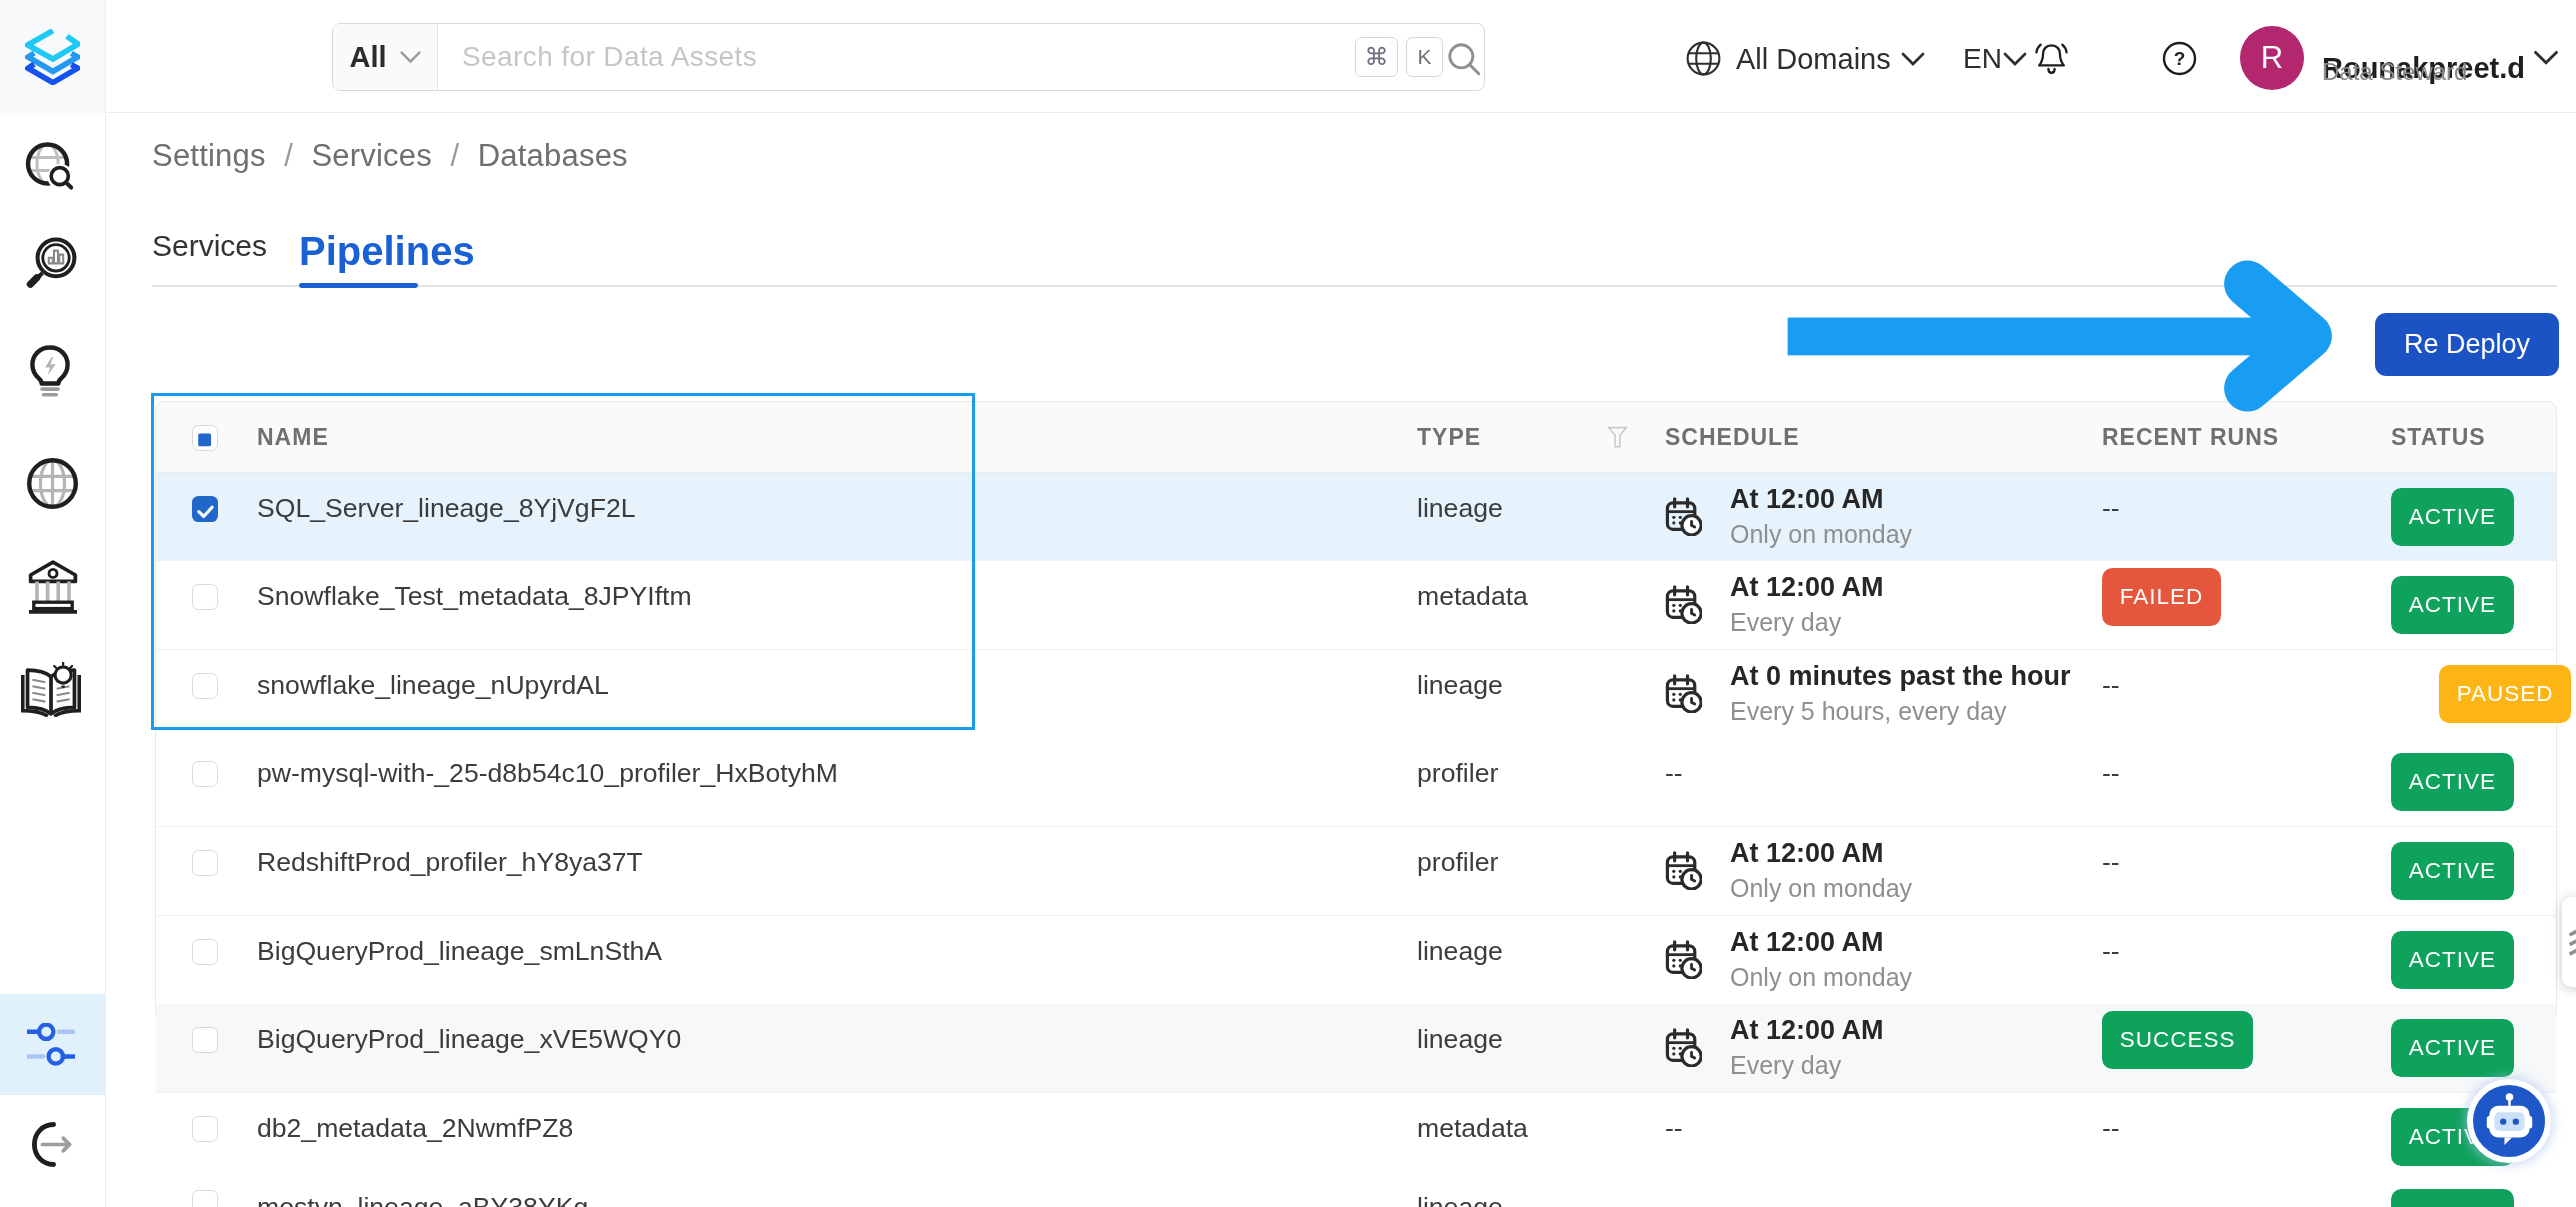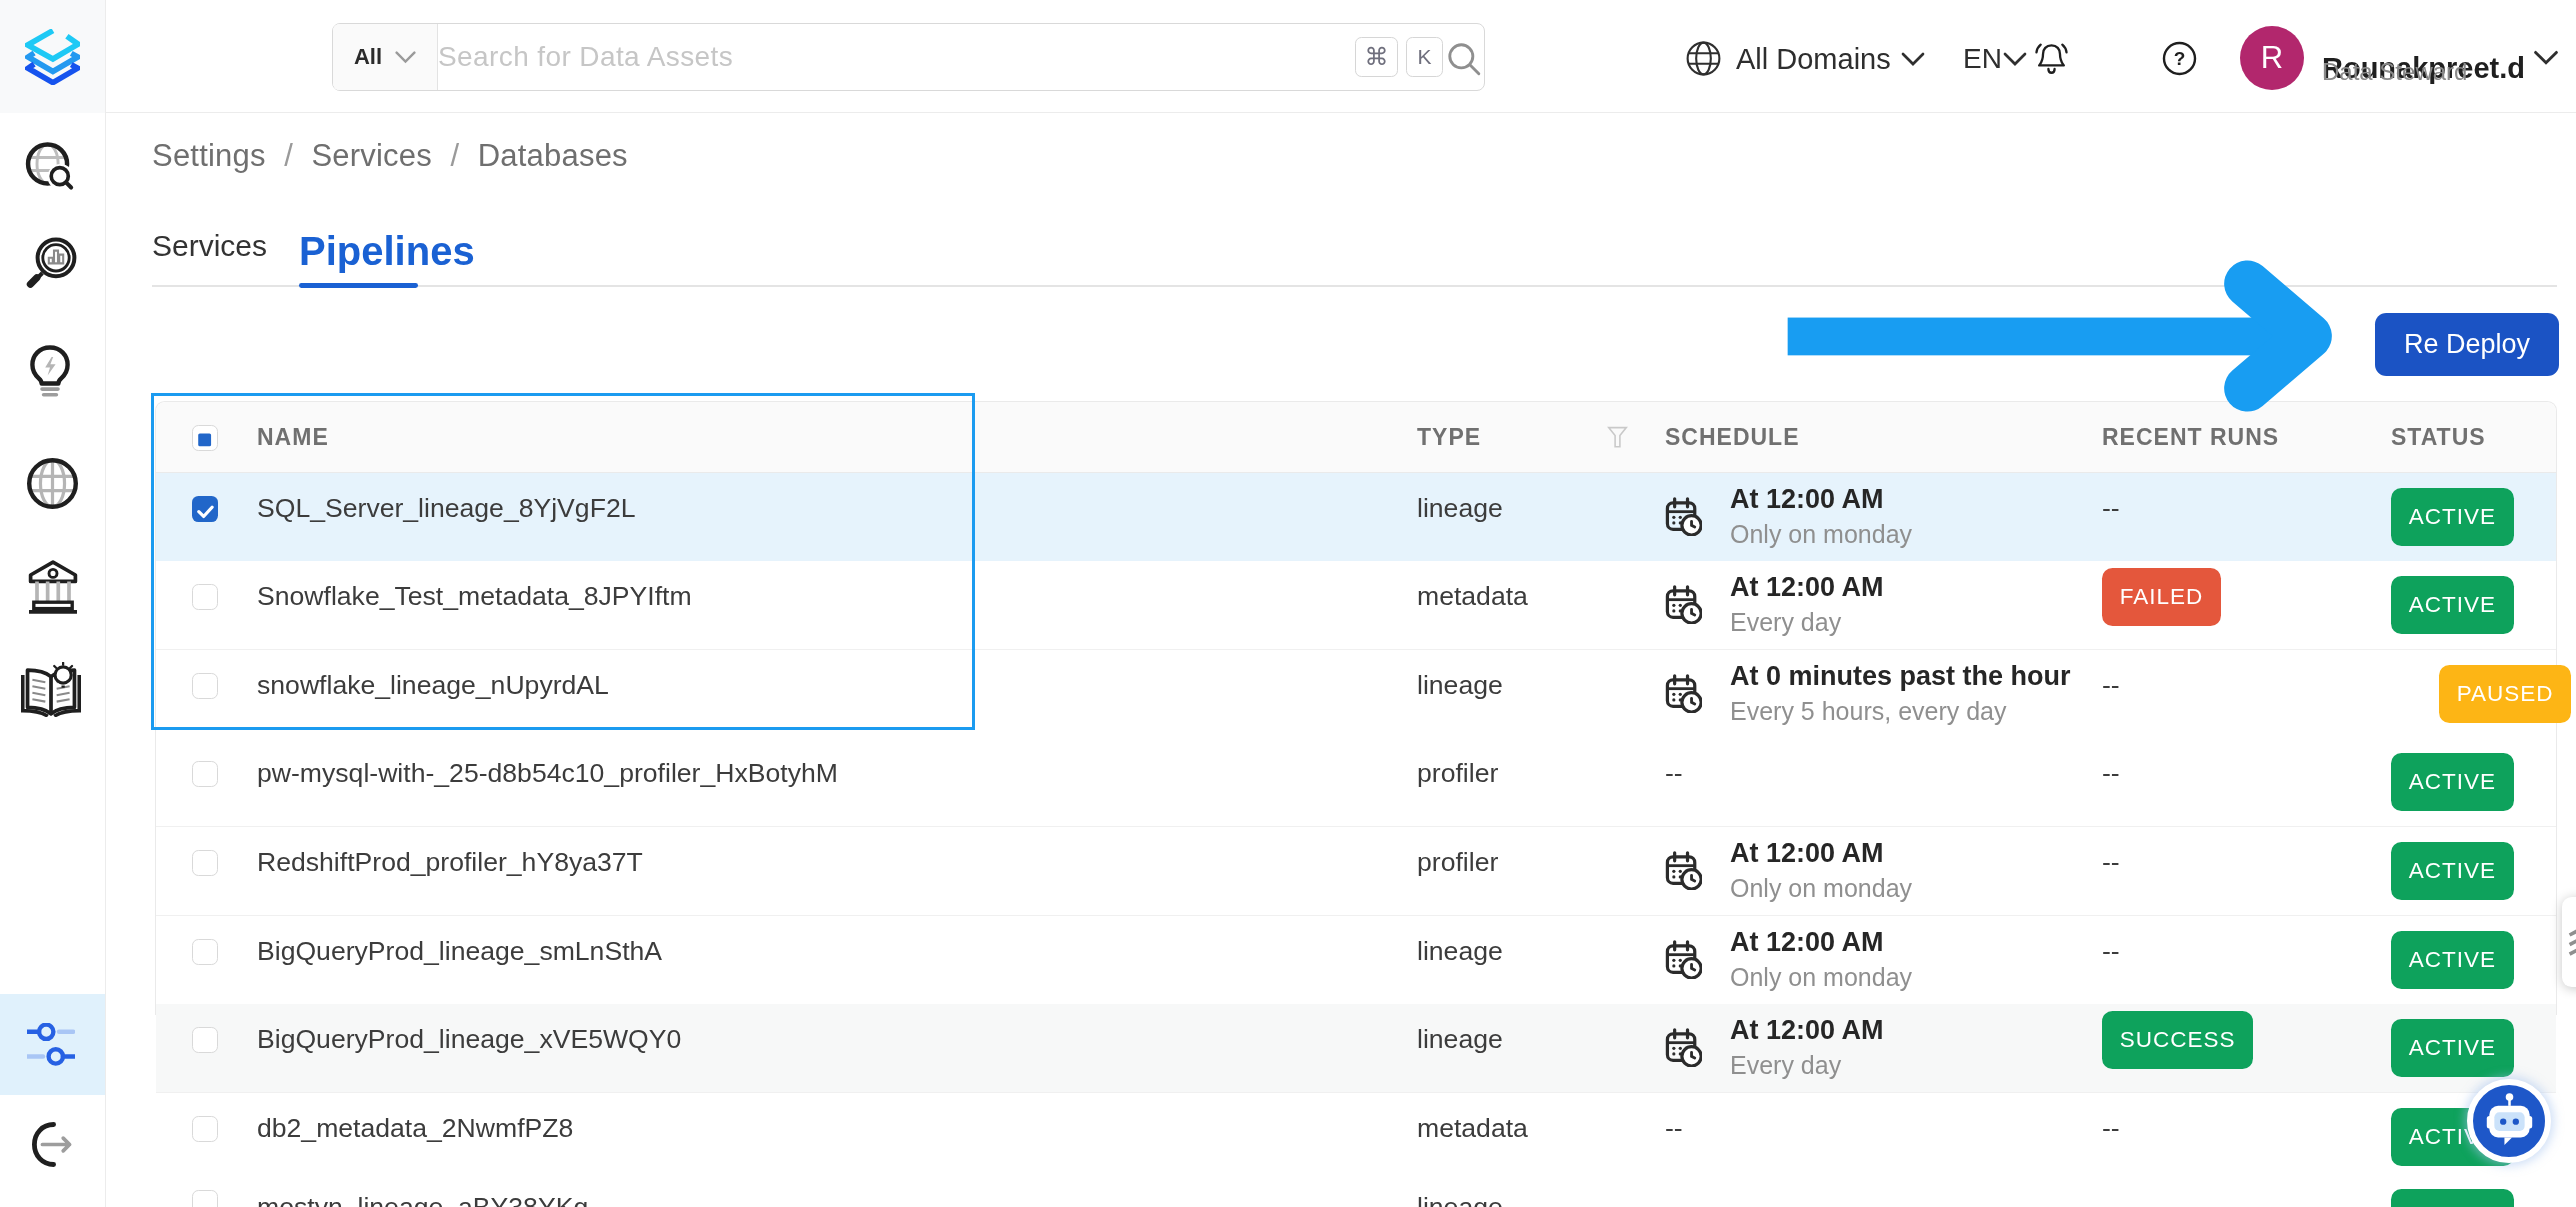--- a/index.html
+++ b/index.html
@@ -14,22 +14,22 @@
 #logoarea { position:absolute; left:0; top:0; width:105px; height:113px; background:#f8f9fa; }
 #sidehl { position:absolute; left:0; top:994px; width:105px; height:101px; background:#e0f1fc; }
 
 
 #header { position:absolute; left:106px; top:0; width:2470px; height:113px;
   background:#fff; border-bottom:1.6px solid #ececec; }
 #searchbox { position:absolute; left:332px; top:23px; width:1153px; height:68px;
   border:1.6px solid #d9d9d9; border-radius:8px; background:#fff; display:flex; align-items:center; }
 #allseg { width:105px; height:100%; background:#fafafa; border-right:1.6px solid #e3e3e3;
   border-radius:6.4px 0 0 6.4px; display:flex; align-items:center; justify-content:center; gap:13px; }
-#allseg .t { font-size:22px; font-weight:700; color:#2b2b2b; }
-#ph { font-size:28px; color:#c6c6c6; letter-spacing:0.4px;text-align:center; }
+#allseg .t { font-size:29px; font-weight:700; color:#2b2b2b; }
+#ph { margin-left:24px; font-size:28px; color:#c6c6c6; letter-spacing:0.4px;text-align:center; }
 .key { position:absolute; top:37px; height:40px; border:1.6px solid #d6d6d6; border-radius:6.4px;
   background:#fff; color:#6f6f7d; display:flex; align-items:center; justify-content:center; }
 #avatar { position:absolute; left:2240px; top:26px; width:64px; height:64px; border-radius:50%;
   background:#b2276d; color:#fff; font-size:31px; display:flex; align-items:center; justify-content:center; }
 #uname { position:absolute; left:2322px; top:32px; font-size:29px; font-weight:700; color:#1f1f1f;margin-top:20px; }
 #urole { position:absolute; left:2322px; top:58px; font-size:24px; color:#8a8a8a; }
 
 
 #crumb { position:absolute; left:152px; top:138px; font-size:31px; color:#6f6f6f; letter-spacing:0.2px; }
 #crumb .sep { color:#9a9a9a; margin:0 9.7px; }

